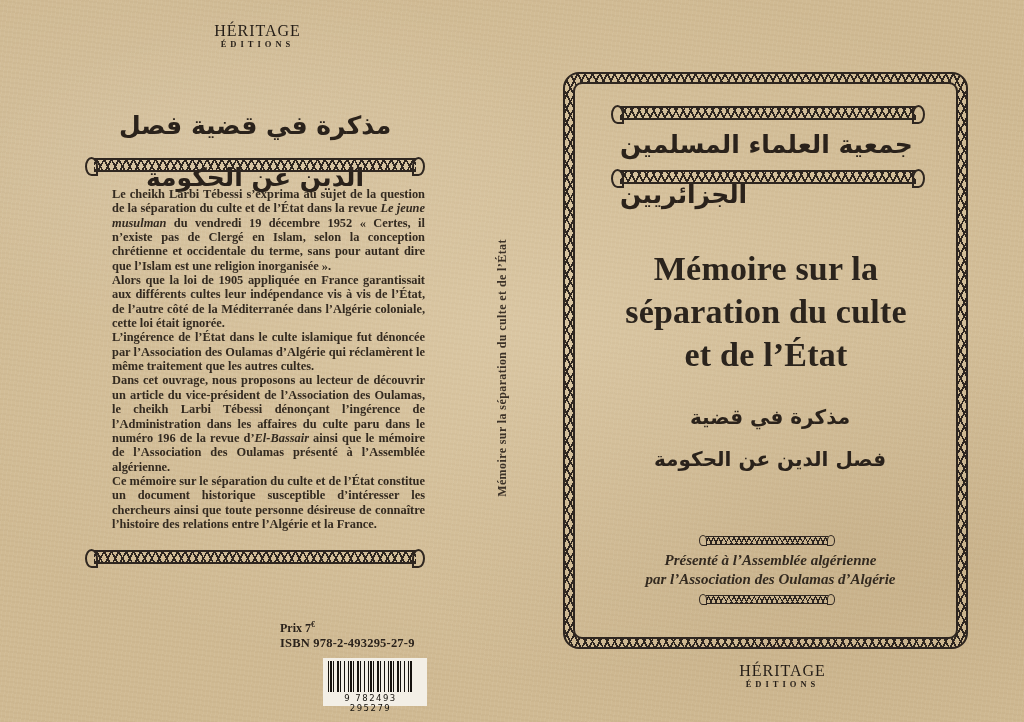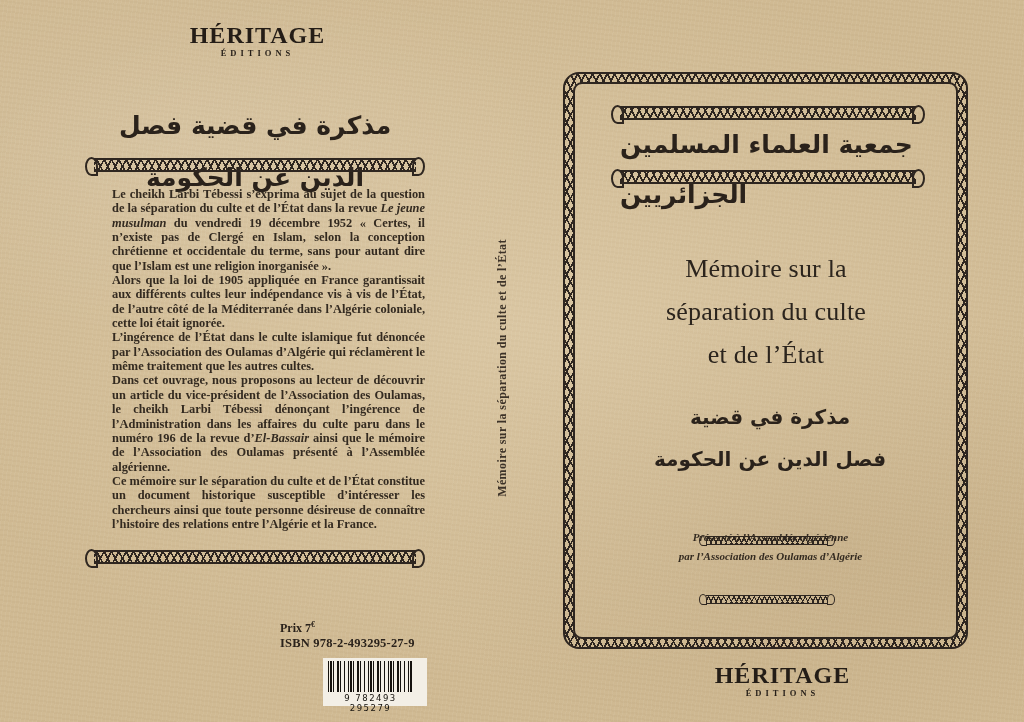--- a/index.html
+++ b/index.html
@@ -18,21 +18,21 @@
       repeating-linear-gradient(7deg, rgba(120,90,50,0.04) 0 2px, transparent 2px 5px),
       repeating-linear-gradient(97deg, rgba(255,255,255,0.05) 0 1px, transparent 1px 4px);
     background-attachment: fixed;
   }
   .page{position:relative;width:1024px;height:722px;font-family:"Liberation Serif", serif;color:var(--ink);}
 
   
   .logo{position:absolute;text-align:center;}
   .logo-top{left:175px;top:22px;width:165px;}
   .logo-bottom{left:700px;top:662px;width:165px;}
-  .logo .name{font-weight:bold;font-size:24px;letter-spacing:1px;color:#241d17;}
+  .logo .name{font-weight:normal;font-size:16px;letter-spacing:1px;color:#241d17;}
   .logo .sub{font-size:8.5px;letter-spacing:4px;font-weight:bold;color:#241d17;margin-top:-1px;}
 
   
   .band{
     position:absolute;height:14px;
     border-top:2px solid var(--ink);
     border-bottom:2px solid var(--ink);
     background:
       repeating-linear-gradient(62deg, var(--ink) 0 1.7px, transparent 1.7px 6.5px),
       repeating-linear-gradient(-62deg, var(--ink) 0 1.7px, transparent 1.7px 6.5px);
@@ -84,31 +84,31 @@
 
   
   .banner{position:absolute;left:620px;top:106px;width:296px;z-index:2;}
   .banner .band{position:relative;left:0;width:100%;}
   .banner-arabic{
     font-family:"DejaVu Sans", sans-serif;font-weight:bold;font-size:25px;line-height:50px;
     text-align:left;color:#2a221b;height:50px;
   }
   .front-title{
     position:absolute;left:580px;top:247px;width:372px;text-align:center;z-index:2;
-    font-weight:normal;font-size:26px;line-height:43px;color:#2b241d;letter-spacing:0.2px;
+    font-weight:bold;font-size:34px;line-height:43px;color:#2b241d;letter-spacing:0.2px;
   }
   .front-arabic{
     position:absolute;left:620px;top:396px;width:300px;text-align:center;z-index:2;
     font-family:"DejaVu Sans", sans-serif;font-weight:bold;font-size:20px;line-height:42px;color:#2a221b;
   }
   .divider-top{left:706px;top:536px;width:122px;z-index:2;}
   .divider-bottom{left:706px;top:595px;width:122px;z-index:2;}
   .presented{
-    position:absolute;left:613px;top:528px;width:315px;text-align:center;z-index:2;
-    font-style:italic;font-weight:bold;font-size:11px;line-height:19px;color:#332a20;
+    position:absolute;left:613px;top:551px;width:315px;text-align:center;z-index:2;
+    font-style:italic;font-weight:bold;font-size:15px;line-height:19px;color:#332a20;
   }
 
   
   .price-isbn{position:absolute;left:280px;top:620px;width:152px;text-align:left;}
   .price{font-weight:bold;font-size:12px;color:#2a221b;}
   .price sup{font-size:8px;}
   .isbn{font-weight:bold;font-size:12.5px;color:#2a221b;letter-spacing:0.2px;}
   .barcode{
     position:absolute;left:323px;top:658px;width:104px;height:48px;
     background:#f3efe6;padding:3px 14px 2px 5px;

